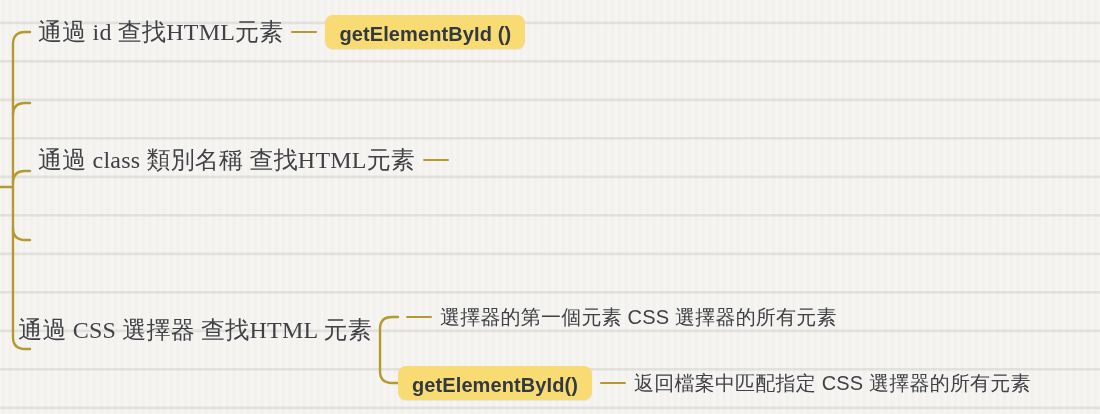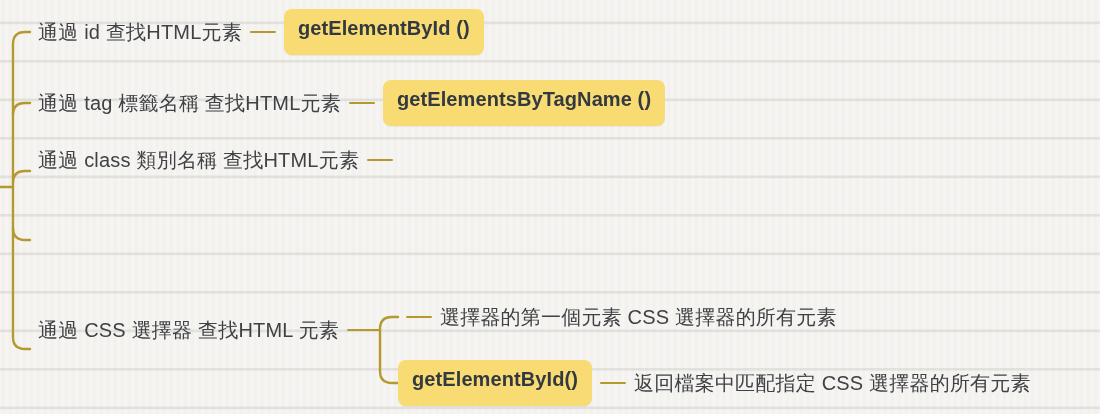--- a/index.html
+++ b/index.html
@@ -38,41 +38,42 @@
   }
   .row {
     position: absolute;
     height: 40px;
     display: flex;
     align-items: center;
     z-index: 2;
     white-space: nowrap;
   }
   .label {
-    font-size: 20px;
+    font-size: 24px;
     color: #3f4144;
     letter-spacing: 0.2px;
+    font-family: Liberation Serif, serif;
   }
   .dash {
     display: inline-block;
     width: 26px;
     height: 2.4px;
     border-radius: 2px;
     background: #b49a2e;
     margin: 0 8px;
     flex: 0 0 auto;
   }
   .dash.grow {
     flex: 1 1 auto;
     width: auto;
     margin-right: 0;
   }
   .method-box {
     display: inline-block;
-    height: 46px;
+    height: 34px;
     line-height: 38px;
     padding: 0 14px;
     background: #f8db72;
     border-radius: 8px;
     font-size: 20px;
     font-weight: 700;
     color: #333940;
     box-shadow: 0 1px 1px rgba(0,0,0,0.06);
     letter-spacing: 0.1px;
   }
@@ -101,25 +102,20 @@
 
     <path d="M 398 317 L 392 317 Q 380 317 380 329 L 380 371 Q 380 383 392 383 L 398 383"></path>
   </svg>
 
   <div class="row" style="top:12px; left:38px;">
     <span class="label">通過 id 查找HTML元素</span>
     <span class="dash"></span>
     <span class="method-box">getElementById ()</span>
   </div>
 
-  <div class="row" style="top:83px; left:38px;">
-    <span class="label">通過 tag 標籤名稱 查找HTML元素</span>
-    <span class="dash"></span>
-    <span class="method-box">getElementsByTagName ()</span>
-  </div>
 
   <div class="row" style="top:140px; left:38px;">
     <span class="label">通過 class 類別名稱 查找HTML元素</span>
     <span class="dash"></span>
   </div>
 
 
   <div class="row" style="top:310px; left:38px; width:342px;justify-content:flex-end;">
     <span class="label">通過 CSS 選擇器 查找HTML 元素</span>
     <span class="dash grow"></span>

